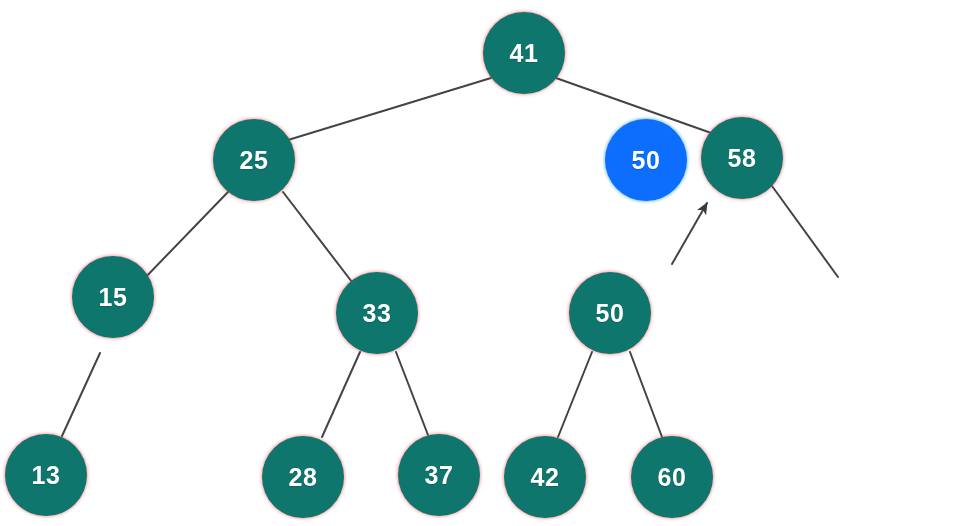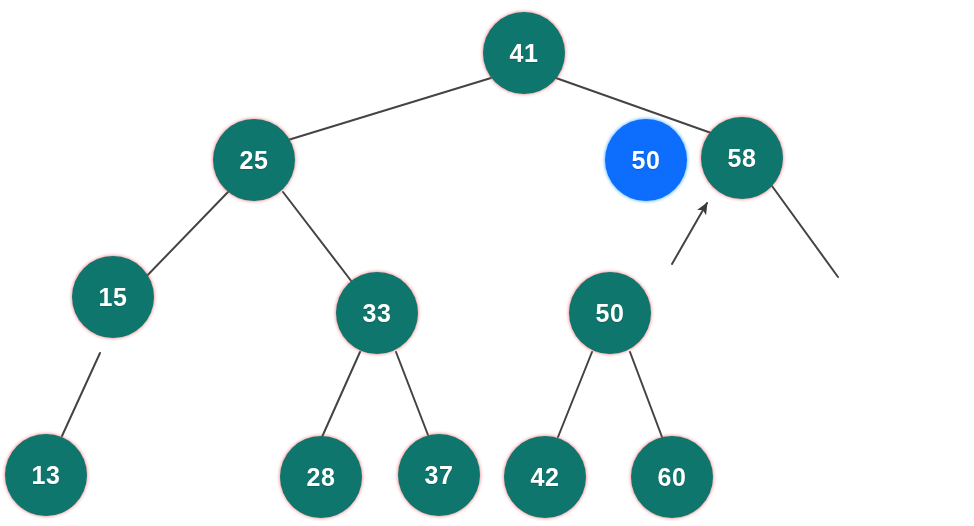--- a/index.html
+++ b/index.html
@@ -102,21 +102,21 @@
       </div>
       <div class="tree-node red" style="left: 336px; top: 272px; width: 82px; height: 82px; font-size: 25px;">
         <span class="node-label">33</span>
       </div>
       <div class="tree-node red" style="left: 569px; top: 272px; width: 82px; height: 82px; font-size: 25px;">
         <span class="node-label">50</span>
       </div>
       <div class="tree-node red" style="left: 5px; top: 434px; width: 82px; height: 82px; font-size: 25px;">
         <span class="node-label">13</span>
       </div>
-      <div class="tree-node red" style="left: 280px; top: 436px; width: 82px; height: 82px; font-size: 25px;">
+      <div class="tree-node red" style="left: 262px; top: 436px; width: 82px; height: 82px; font-size: 25px;">
         <span class="node-label">28</span>
       </div>
       <div class="tree-node red" style="left: 398px; top: 434px; width: 82px; height: 82px; font-size: 25px;">
         <span class="node-label">37</span>
       </div>
       <div class="tree-node red" style="left: 504px; top: 436px; width: 82px; height: 82px; font-size: 25px;">
         <span class="node-label">42</span>
       </div>
       <div class="tree-node red" style="left: 631px; top: 436px; width: 82px; height: 82px; font-size: 25px;">
         <span class="node-label">60</span>

